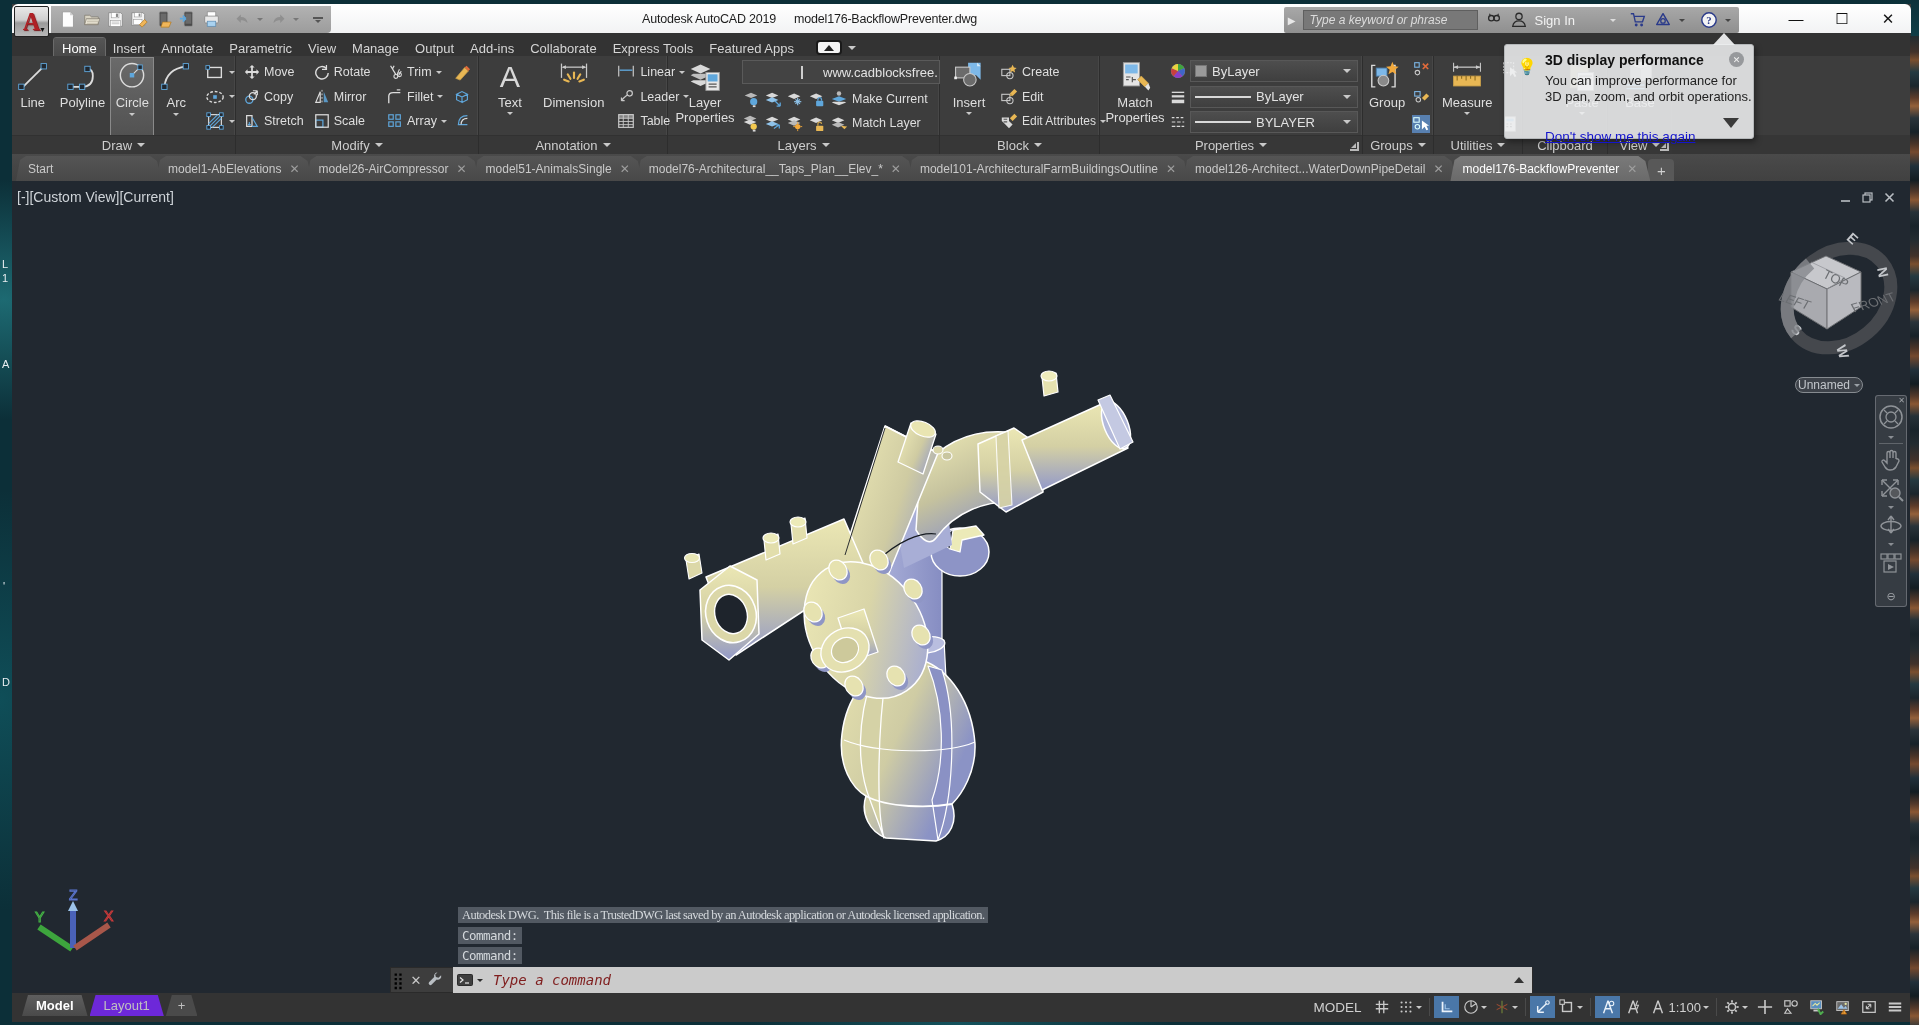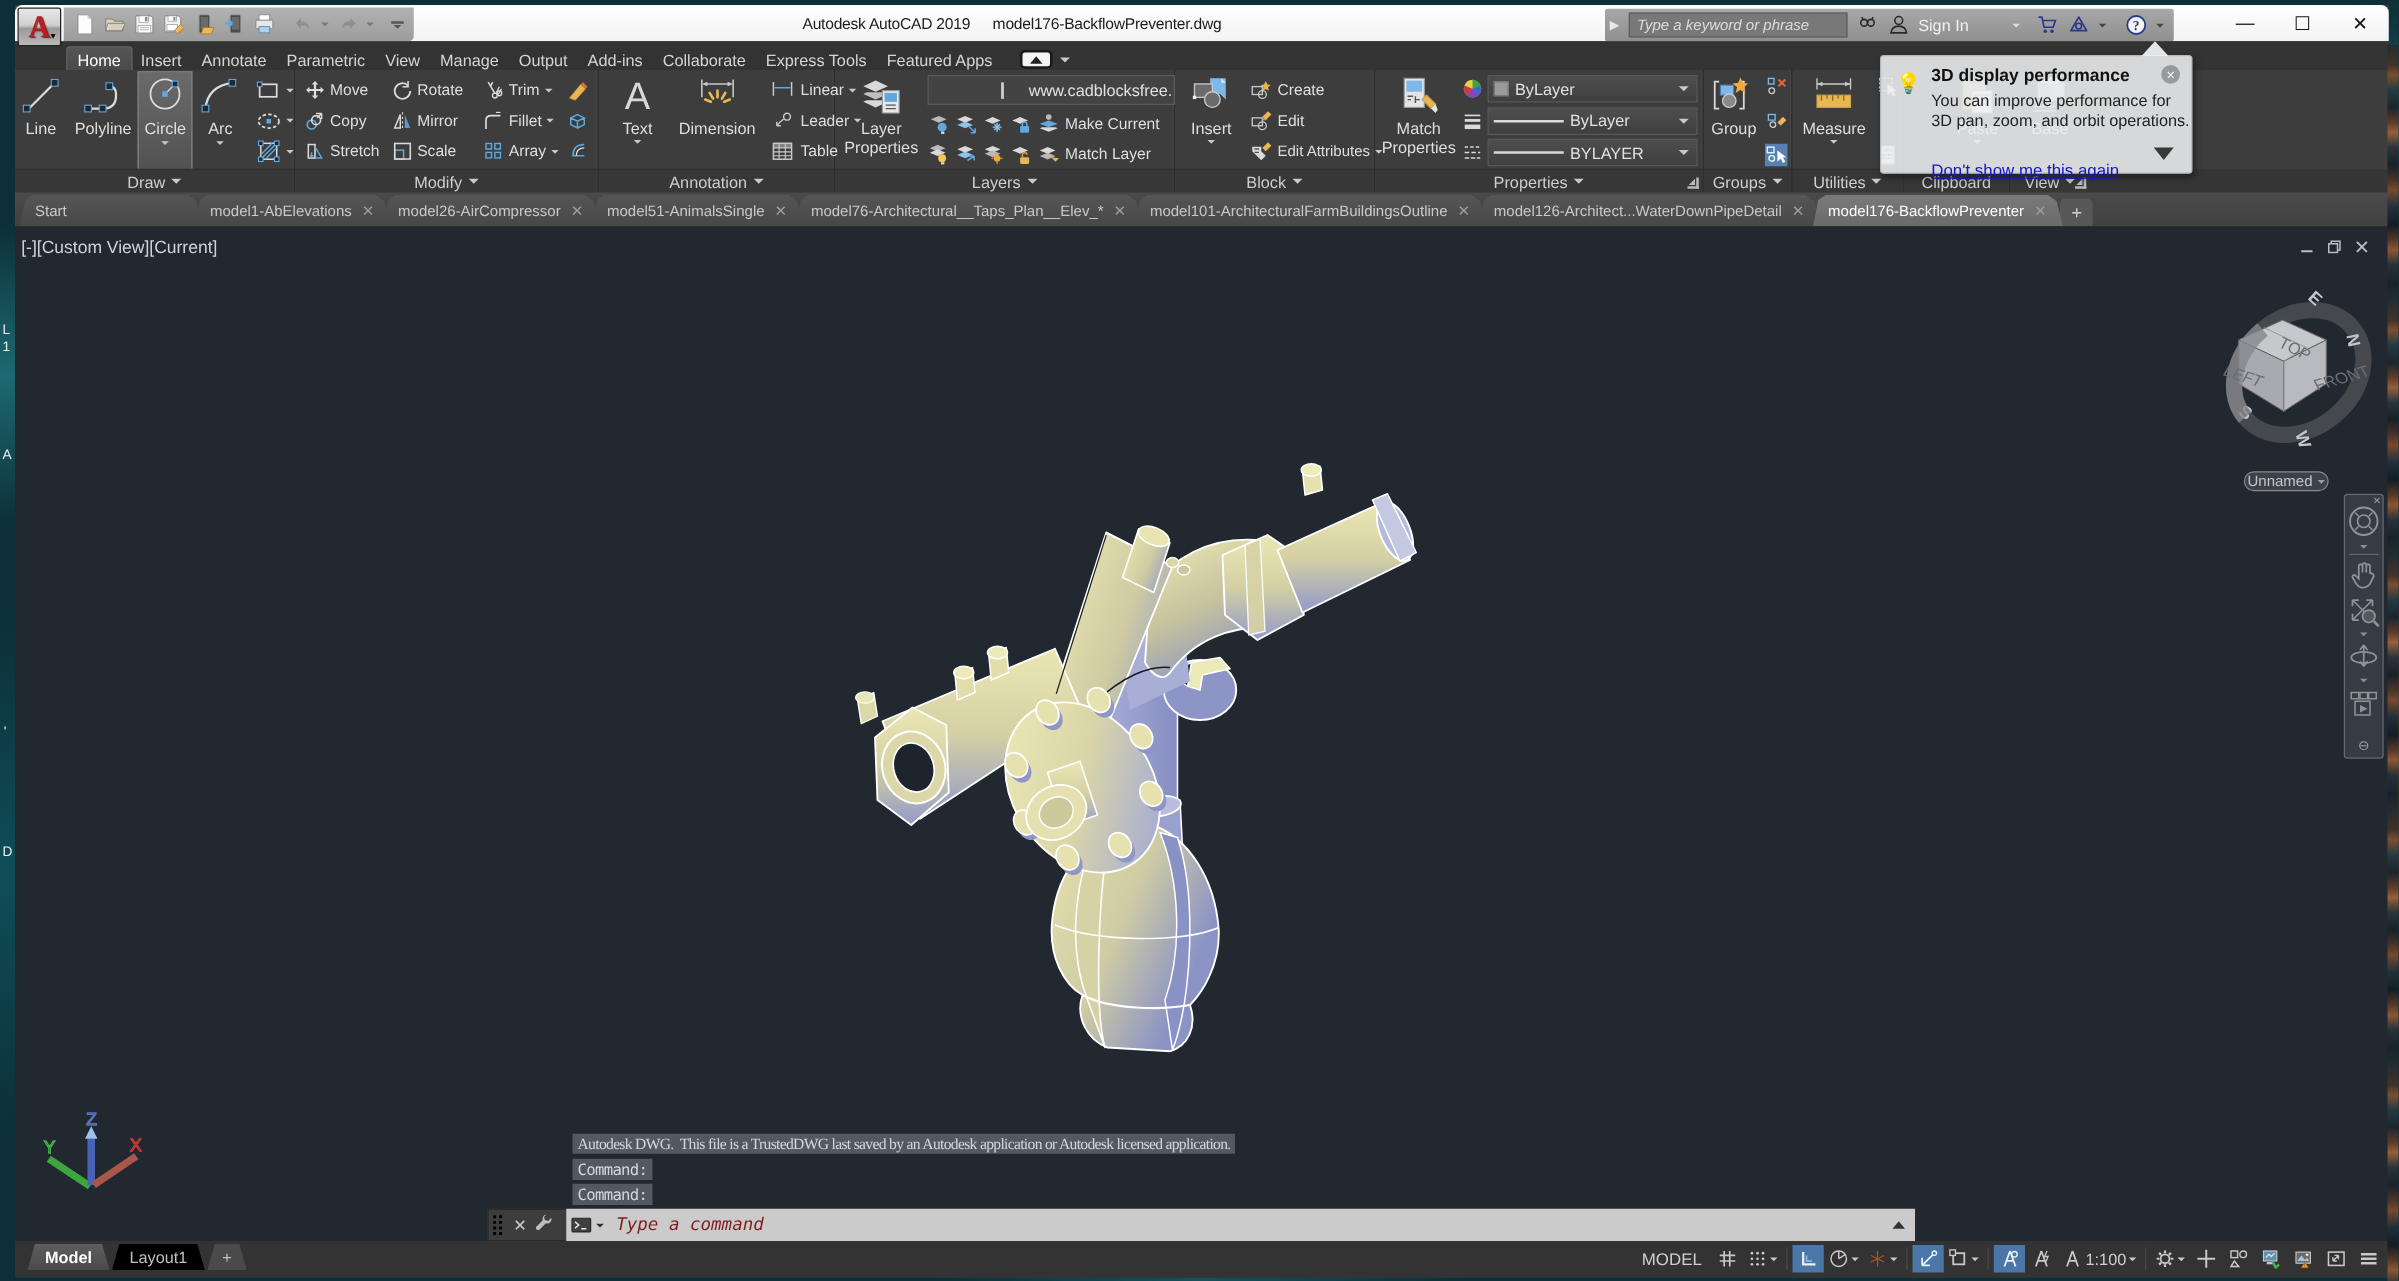--- a/index.html
+++ b/index.html
@@ -121,21 +121,21 @@
 .cmd-grip { width:14px; display:flex; align-items:center; justify-content:center; }
 .cmd-x { width:22px; color:#c8c8c8; text-align:center; font-size:13px; }
 .cmd-wrench { width:26px; }
 .cmd-field { flex:1; height:26px; background:#cbcbcb; display:flex; align-items:center; padding-left:4px; }
 .cmd-ph { color:#7f1d1d; font-style:italic; font-family:"DejaVu Sans Mono",monospace; font-size:14px; margin-left:10px;}
 .cmd-up { margin-left:auto; margin-right:8px; width:0; height:0; border-left:5px solid transparent;
   border-right:5px solid transparent; border-bottom:6px solid #333; }
 
 .statusbar { position:absolute; left:0; top:989px; width:100%; height:29px; background:#333333; }
 .layouttabs { position:absolute; left:10px; top:0; height:25px; display:flex; align-items:center; }
-.ltab { padding:3px 14px; font-size:13px; color:#c0c0c0; background:#000000;
+.ltab { padding:3px 14px; font-size:13px; color:#c0c0c0; background:#6d28d9;
   clip-path:polygon(6px 0, calc(100% - 6px) 0, 100% 100%, 0 100%); margin-right:2px; }
 .ltab.active { background:linear-gradient(#5e5e5e,#4a4a4a); color:#ffffff; font-weight:bold; }
 .ltab.plus { background:#4a4a4a; padding:3px 12px; }
 .status-right { position:absolute; right:4px; top:2px; height:24px; display:flex; align-items:center; gap:1px;}
 .sbtn { min-width:25px; height:22px; display:flex; align-items:center; justify-content:center;
   color:#d0d0d0; font-size:13px; gap:2px; padding:0 3px;}
 .sbtn.on { background:#4a77a8; }
 .ssep { width:1px; height:18px; background:#4a4a4a; margin:0 3px; }
 
 .tooltip { position:absolute; left:1492px; top:40px; width:250px; height:95px;

